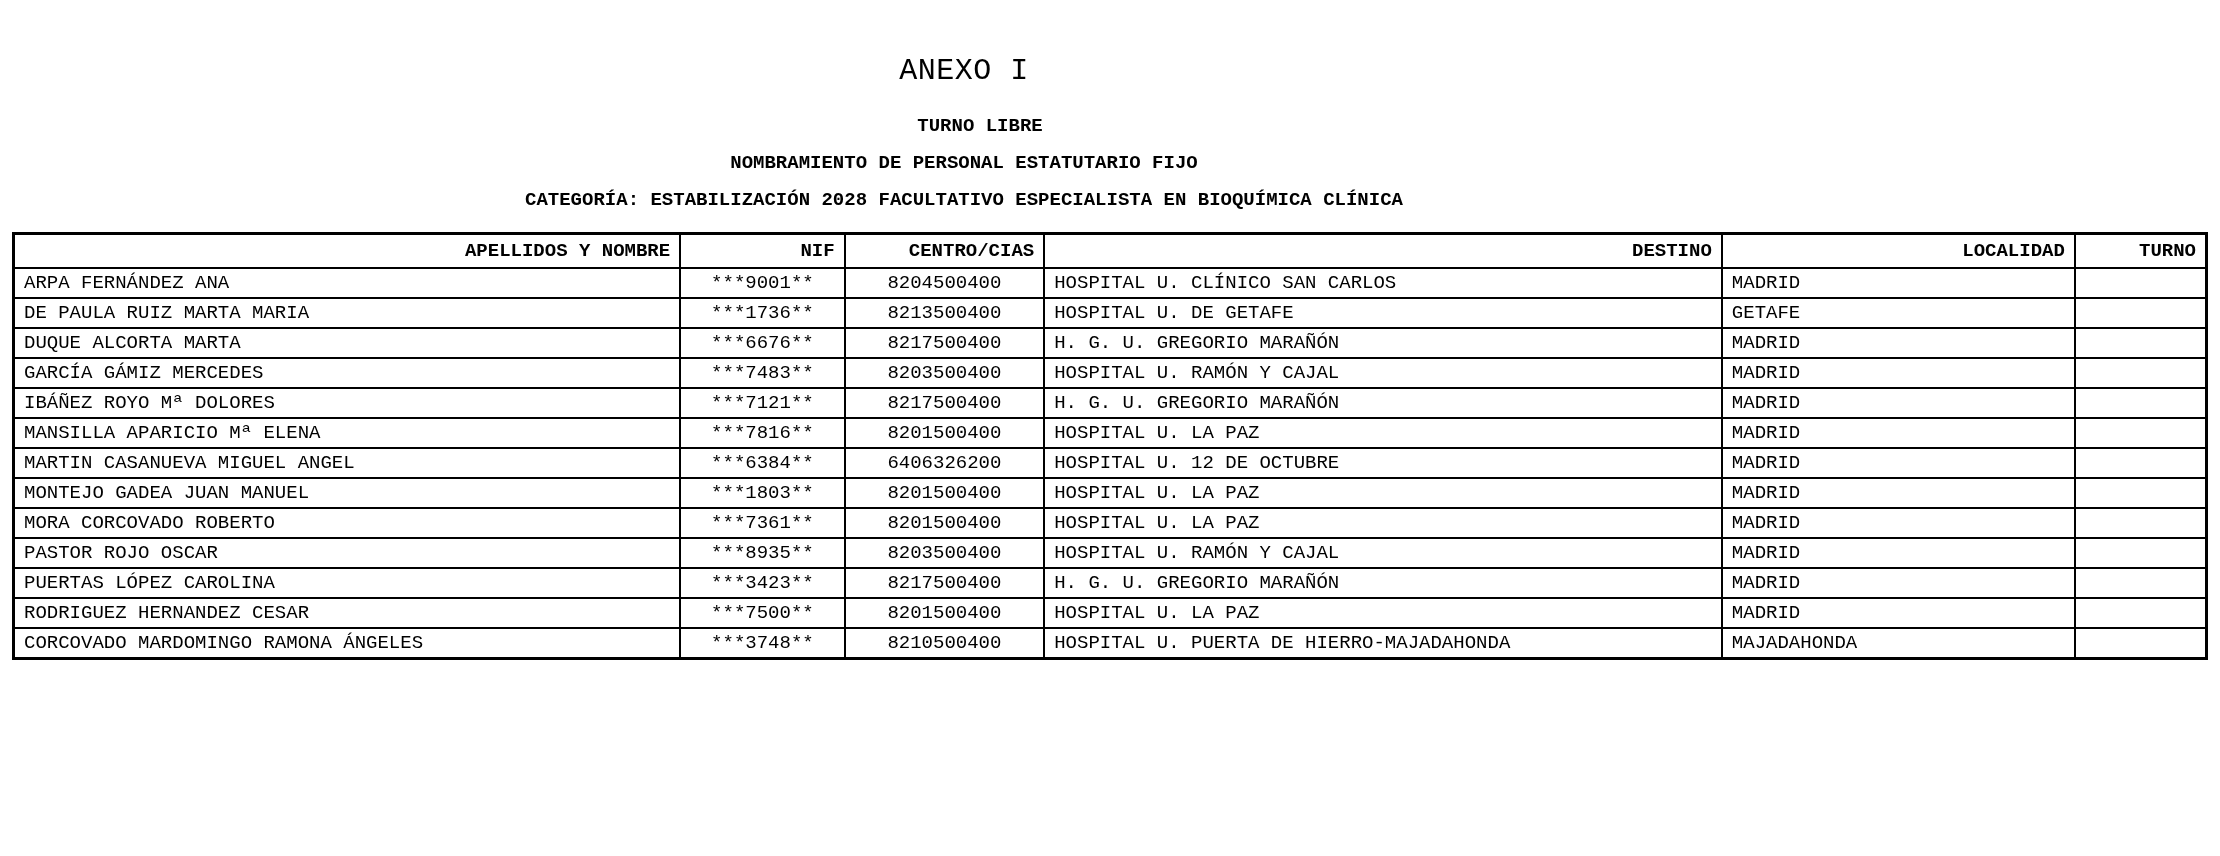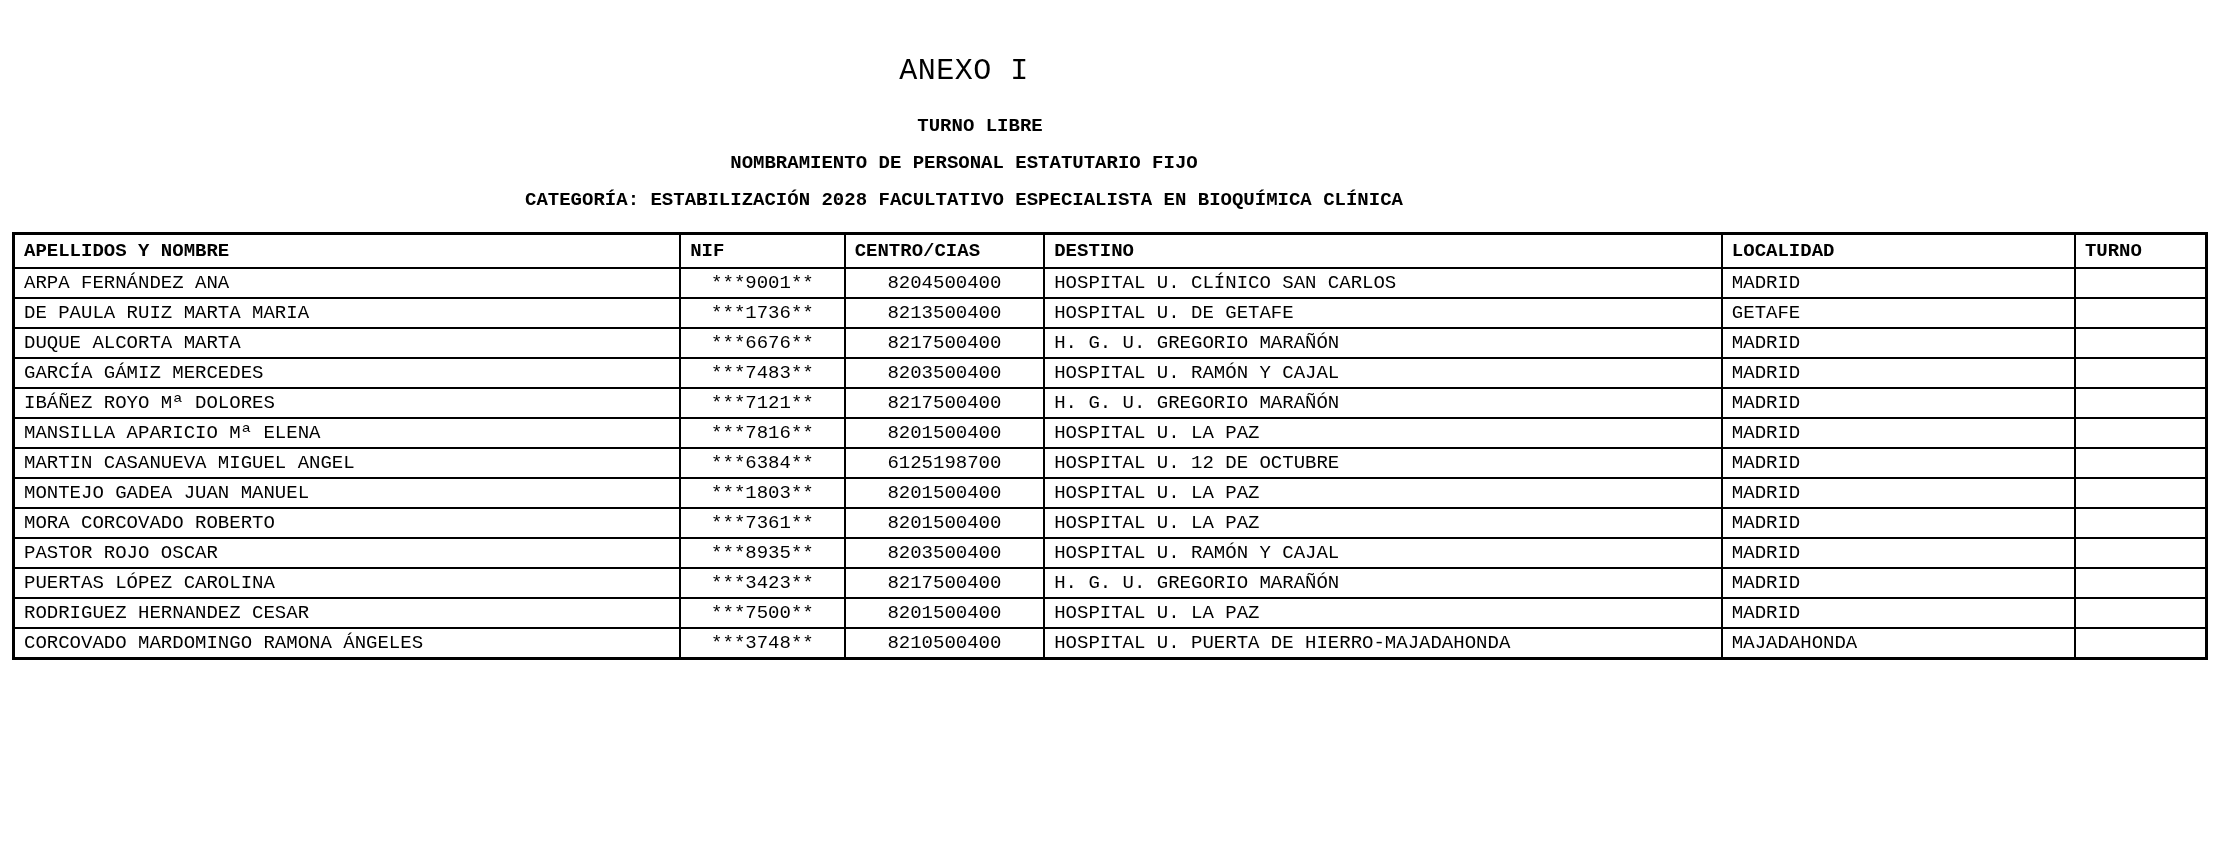--- a/index.html
+++ b/index.html
@@ -46,21 +46,21 @@
   .data-table td {
     border: 2px solid #000000;
     font-size: 19px;
     padding: 3px 9px;
     white-space: nowrap;
     overflow: hidden;
     box-sizing: border-box;
   }
   .data-table th {
     font-weight: 700;
-    text-align: left;
+    text-align: right;
     height: 34px;
   }
   .data-table td {
     font-weight: 400;
     text-align: left;
     height: 30px;
   }
   .data-table td.cell-center { text-align: center; }
 
   col.c-name      { width: 30.4%; }
@@ -144,21 +144,21 @@
     <td>MANSILLA APARICIO Mª ELENA</td>
     <td class="cell-center">***7816**</td>
     <td class="cell-center">8201500400</td>
     <td>HOSPITAL U. LA PAZ</td>
     <td>MADRID</td>
     <td></td>
   </tr>
         <tr>
     <td>MARTIN CASANUEVA MIGUEL ANGEL</td>
     <td class="cell-center">***6384**</td>
-    <td class="cell-center">6125198700</td>
+    <td class="cell-center">6406326200</td>
     <td>HOSPITAL U. 12 DE OCTUBRE</td>
     <td>MADRID</td>
     <td></td>
   </tr>
         <tr>
     <td>MONTEJO GADEA JUAN MANUEL</td>
     <td class="cell-center">***1803**</td>
     <td class="cell-center">8201500400</td>
     <td>HOSPITAL U. LA PAZ</td>
     <td>MADRID</td>

